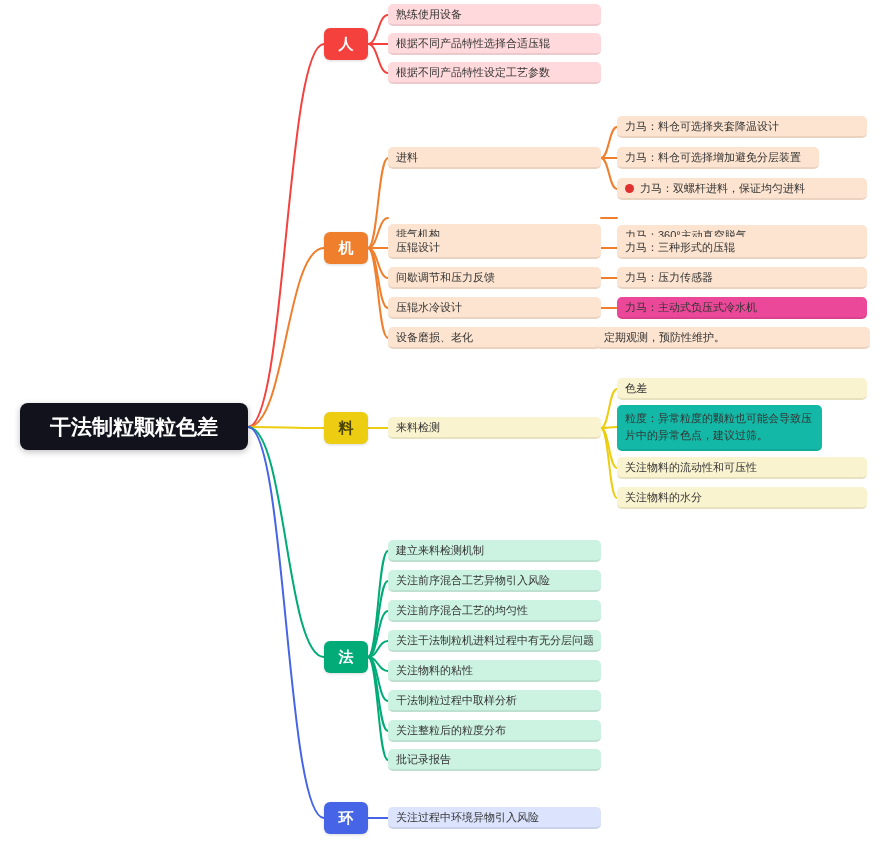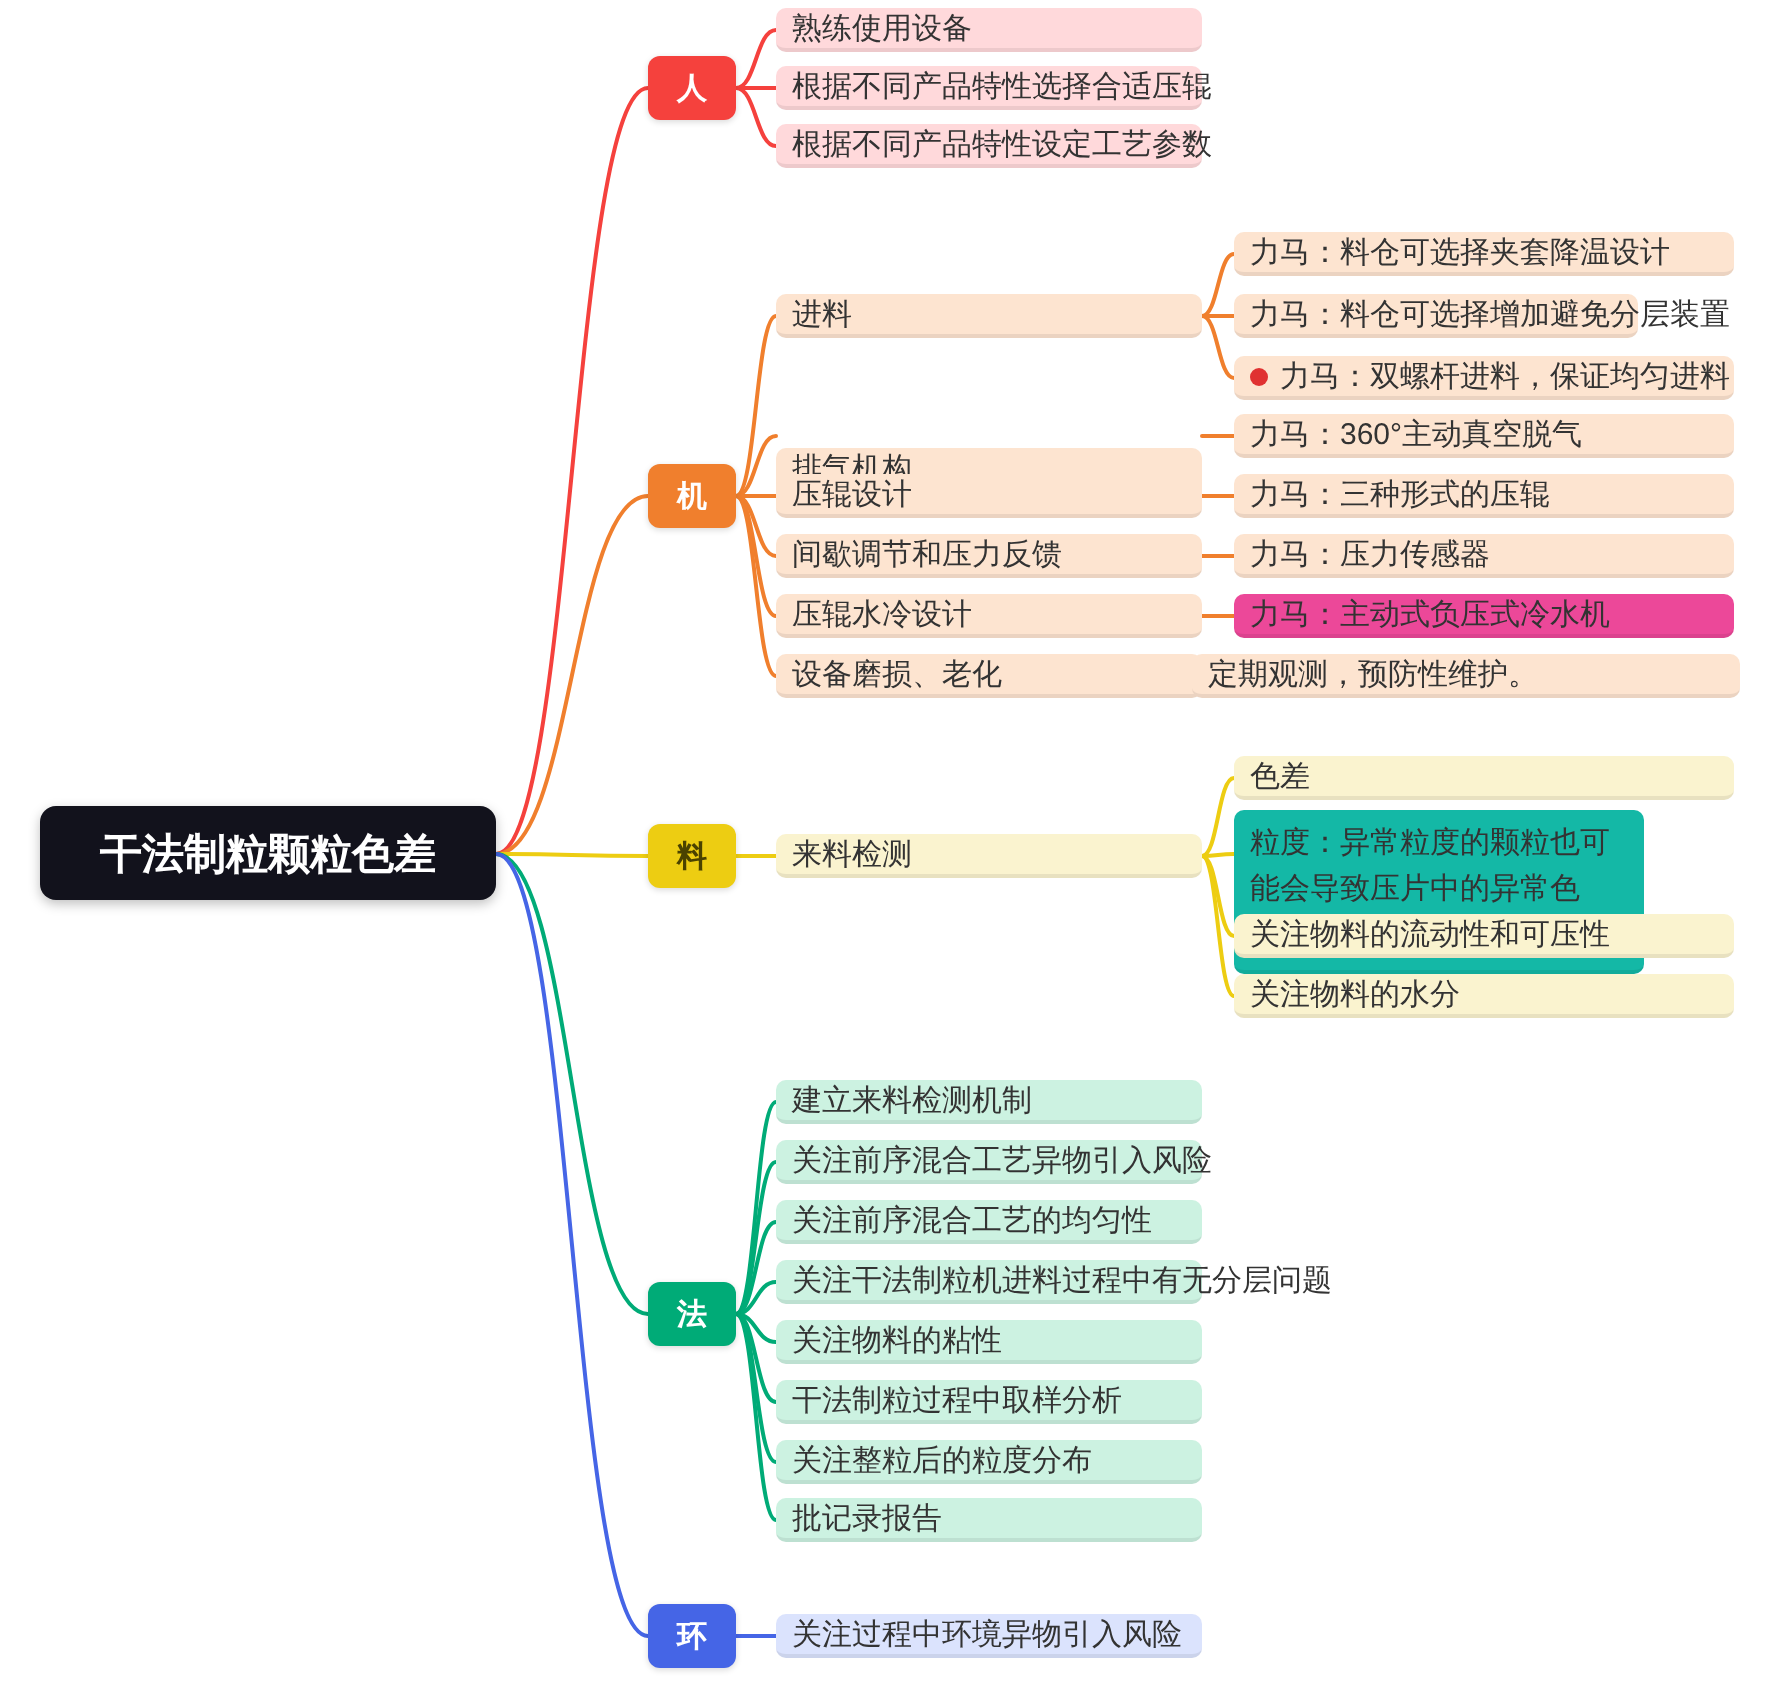--- a/index.html
+++ b/index.html
@@ -3,21 +3,21 @@
 <meta charset="utf-8">
 <style>
   html,body{margin:0;padding:0;background:#ffffff;}
   body{font-family:"Liberation Sans","DejaVu Sans",sans-serif;}
   #canvas{position:relative;width:883px;height:844px;background:#ffffff;overflow:hidden;}
   #wires{position:absolute;left:0;top:0;z-index:0;}
   .node{
     position:absolute;z-index:1;box-sizing:border-box;
     height:22px;border-radius:5px;padding:0 8px;
     display:flex;align-items:center;
-    font-size:15px;color:#333333;white-space:nowrap;
+    font-size:11px;color:#333333;white-space:nowrap;
     border-bottom:2px solid rgba(0,0,0,0.07);
   }
   .node.wrap{
     height:auto;white-space:normal;display:block;
     padding:5px 8px;line-height:1.55;
   }
   .branch{
     position:absolute;z-index:1;box-sizing:border-box;
     width:44px;height:32px;border-radius:6px;
     display:flex;align-items:center;justify-content:center;
@@ -108,21 +108,21 @@
   <div class="node" style="left: 388px; top: 267px; width: 213px; background-color: rgb(253, 228, 208);">间歇调节和压力反馈</div>
   <div class="node" style="left: 388px; top: 297px; width: 213px; background-color: rgb(253, 228, 208);">压辊水冷设计</div>
   <div class="node" style="left: 388px; top: 327px; width: 213px; background-color: rgb(253, 228, 208);">设备磨损、老化</div>
 
   <div class="node" style="left: 617px; top: 116px; width: 250px; background-color: rgb(253, 228, 208);">力马：料仓可选择夹套降温设计</div>
   <div class="node" style="left: 617px; top: 147px; width: 202px; background-color: rgb(253, 228, 208);">力马：料仓可选择增加避免分层装置</div>
   <div class="node" style="left: 617px; top: 178px; width: 250px; background-color: rgb(253, 228, 208);">
     <span class="dot"></span>
     <span>力马：双螺杆进料，保证均匀进料</span>
   </div>
-  <div class="node" style="left: 617px; top: 207px; width: 250px; background-color: rgb(253, 228, 208);">力马：360°主动真空脱气</div>
+  <div class="node" style="left: 617px; top: 225px; width: 250px; background-color: rgb(253, 228, 208);">力马：360°主动真空脱气</div>
   <div class="node" style="left: 617px; top: 237px; width: 250px; background-color: rgb(253, 228, 208);">力马：三种形式的压辊</div>
   <div class="node" style="left: 617px; top: 267px; width: 250px; background-color: rgb(253, 228, 208);">力马：压力传感器</div>
   <div class="node" style="left: 617px; top: 297px; width: 250px; background-color: #ec4899;">力马：主动式负压式冷水机</div>
   <div class="node" style="left: 596px; top: 327px; width: 274px; background-color: rgb(253, 228, 208);">定期观测，预防性维护。</div>
 
   <div class="node" style="left: 388px; top: 417px; width: 213px; background-color: rgb(250, 243, 207);">来料检测</div>
 
   <div class="node" style="left: 617px; top: 378px; width: 250px; background-color: rgb(250, 243, 207);">色差</div>
   <div class="node wrap" style="left: 617px; top: 405px; width: 205px; background-color: #14b8a6;">粒度：异常粒度的颗粒也可能会导致压片中的异常色点，建议过筛。</div>
   <div class="node" style="left: 617px; top: 457px; width: 250px; background-color: rgb(250, 243, 207);">关注物料的流动性和可压性</div>

